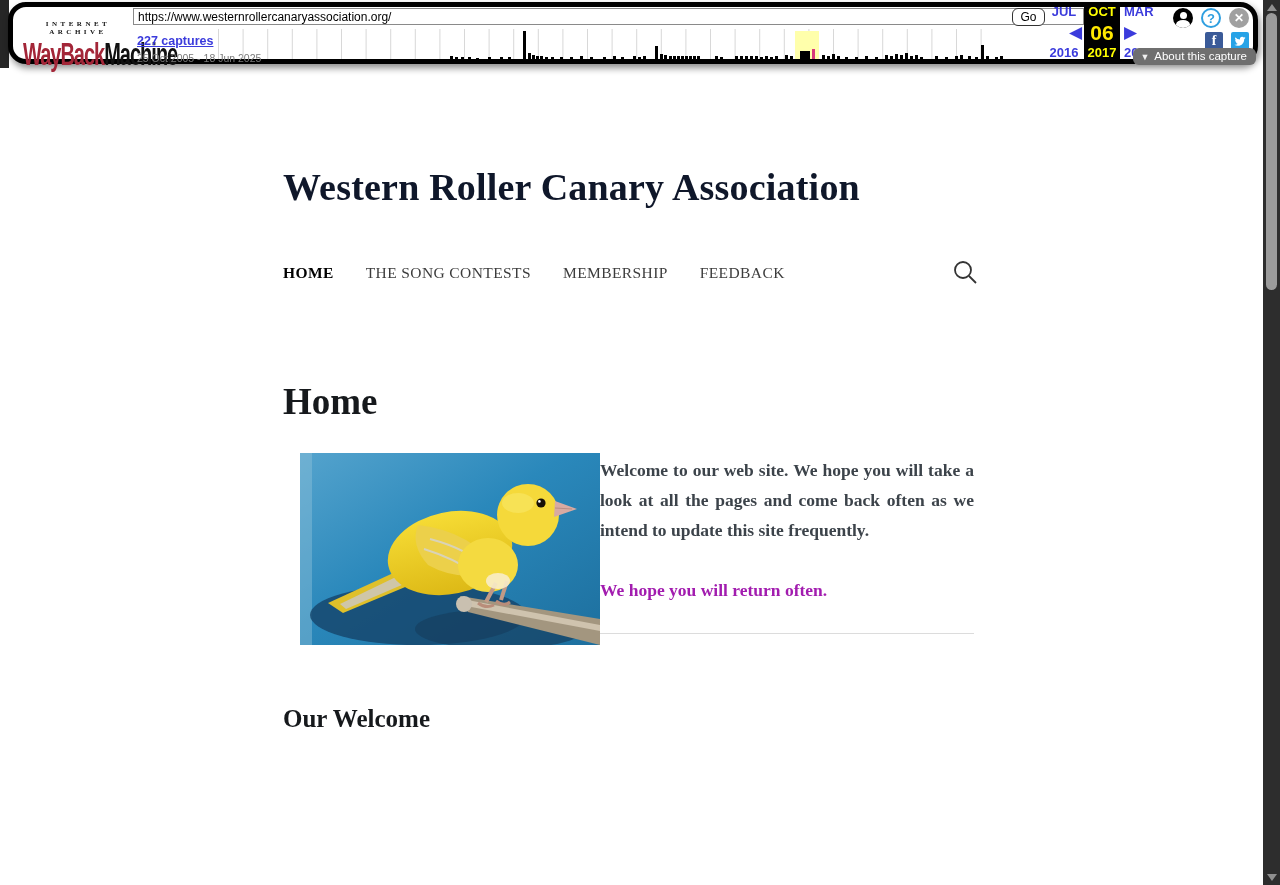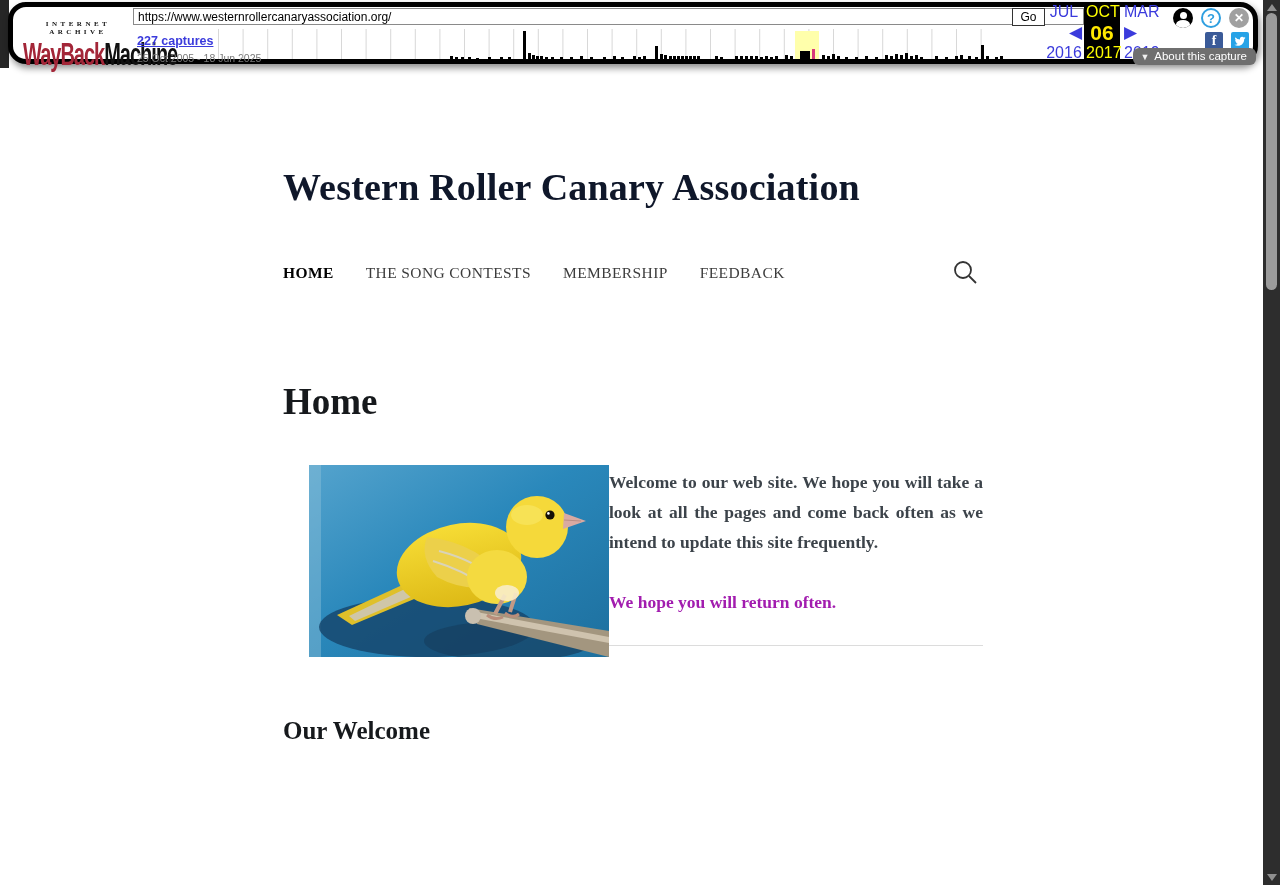--- a/index.html
+++ b/index.html
@@ -18,32 +18,32 @@
     border:5px solid #000; border-radius:18px; box-shadow:2px 4px 7px rgba(0,0,0,.45); z-index:5; }
   .wb-inner { position:relative; width:100%; height:100%; }
 
   .wb-logo { position:absolute; left:10px; top:1px; width:110px; cursor:pointer;margin-top:12px; }
   .wb-ia { font-size:7px; letter-spacing:3.5px; color:#111; font-family:"Liberation Serif",serif; font-weight:bold; text-align:center; }
   .wb-brand { font-weight:bold; font-size:20px; letter-spacing:-1px; transform:scaleY(1.55); transform-origin:top; margin-top:1px; white-space:nowrap; text-align:center; font-family:"Liberation Sans",sans-serif; }
   .wb-brand .red { color:#a32638; }
   .wb-brand .blk { color:#111; }
 
   .wb-url { position:absolute; left:120px; top:1px; width:951px; height:17px; border:1px solid #8a8a8a; font-size:12px; padding:0 4px; color:#000; font-family:"Liberation Sans",sans-serif; }
-  .wb-go { position:absolute; left:999px; top:1px; width:33px; height:18px; background:#fff; border:1px solid #333; border-radius:0; font-size:12px; line-height:15px; text-align:center; cursor:pointer; }
+  .wb-go { position:absolute; left:999px; top:1px; width:33px; height:18px; background:#fff; border:1px solid #333; border-radius:6px; font-size:12px; line-height:15px; text-align:center; cursor:pointer; }
 
   .wb-captures { position:absolute; left:124px; top:24px; }
   .wb-captures a { color:#3b3bdc; font-size:12.5px; font-weight:bold; text-decoration:underline; cursor:pointer; }
   .wb-range { font-size:10.5px; color:#7a7a7a; margin-top:3px; white-space:nowrap; }
 
   .wb-timeline { position:absolute; left:205px; bottom:0; width:787px; height:34px; }
 
   .wb-datenav { position:absolute; left:1031px; top:-5px; height:62px; display:flex; text-align:center; }
   .wb-col { display:flex; flex-direction:column; justify-content:space-between; padding:3px 2px 4px; height:62px; }
   .wb-col.prev { width:40px; } .wb-col.cur { width:36px; background:#000; } .wb-col.next { width:48px; align-items:flex-start; padding-left:4px; }
-  .wb-month, .wb-year { font-size:16px; font-weight:normal; color:#3b3bdc; cursor:pointer; line-height:14px; }
+  .wb-month, .wb-year { font-size:13px; font-weight:bold; color:#3b3bdc; cursor:pointer; line-height:14px; }
   .wb-col.cur .wb-month, .wb-col.cur .wb-year { color:#ffff00; cursor:default; }
   .wb-day { font-size:21px; font-weight:bold; color:#ffe800; line-height:20px; }
   .wb-arrow { font-size:17px; color:#3b3bdc; line-height:18px; cursor:pointer; }
   .wb-col.prev .wb-arrow { align-self:flex-end; }
 
   .wb-icons { position:absolute; right:4px; top:1px; width:92px; }
   .ico-row { display:flex; justify-content:flex-end; gap:8px; margin-bottom:4px; align-items:center; }
   .ico { width:20px; height:20px; border-radius:50%; display:flex; align-items:center; justify-content:center; cursor:pointer; }
   .ico-profile { background:#000; position:relative; overflow:hidden; }
   .ico-profile .head { position:absolute; top:4px; left:6.5px; width:7px; height:7px; background:#fff; border-radius:50%; }
@@ -64,21 +64,21 @@
 
   .site-title { margin-top:97px; font-size:38px; font-weight:bold; color:#0f172a; letter-spacing:.2px; }
 
   .site-nav { margin-top:55px; display:flex; align-items:center; position:relative; }
   .nav-link { font-size:15.5px; letter-spacing:.4px; color:#3c3c3c; margin-right:32px; cursor:pointer; }
   .nav-link.active { color:#000; font-weight:bold; }
   .search-btn { position:absolute; right:3px; top:-6px; width:30px; height:30px; cursor:pointer; }
 
   .page-h1 { margin-top:98px; font-size:37px; font-weight:bold; color:#16191c; }
 
-  .home-row { margin-top:42px; display:flex; justify-content:flex-end; align-items:flex-start;padding-left:8px; }
+  .home-row { margin-top:30px; display:flex; justify-content:center; align-items:flex-start;padding-left:8px; }
   .canary-figure { width:300px; height:192px; flex:0 0 300px; }
   .welcome-col { width:374px; padding-top:2px; }
   .welcome-p { font-size:17.5px; font-weight:bold; line-height:30px; text-align:justify; color:#3c434a; }
   .welcome-p2 { margin-top:30px; font-size:17.5px; font-weight:bold; line-height:30px; color:#a21caf; }
   .welcome-col hr { border:none; border-top:1px solid #dcdcdc; margin-top:28px; }
 
   .mission-h2 { margin-top:60px; font-size:25px; font-weight:bold; color:#16191c; }
   .mission-p { margin-top:32px; font-size:19.5px; line-height:30px; text-align:justify; color:#3c434a; }
 </style>
 </head>

